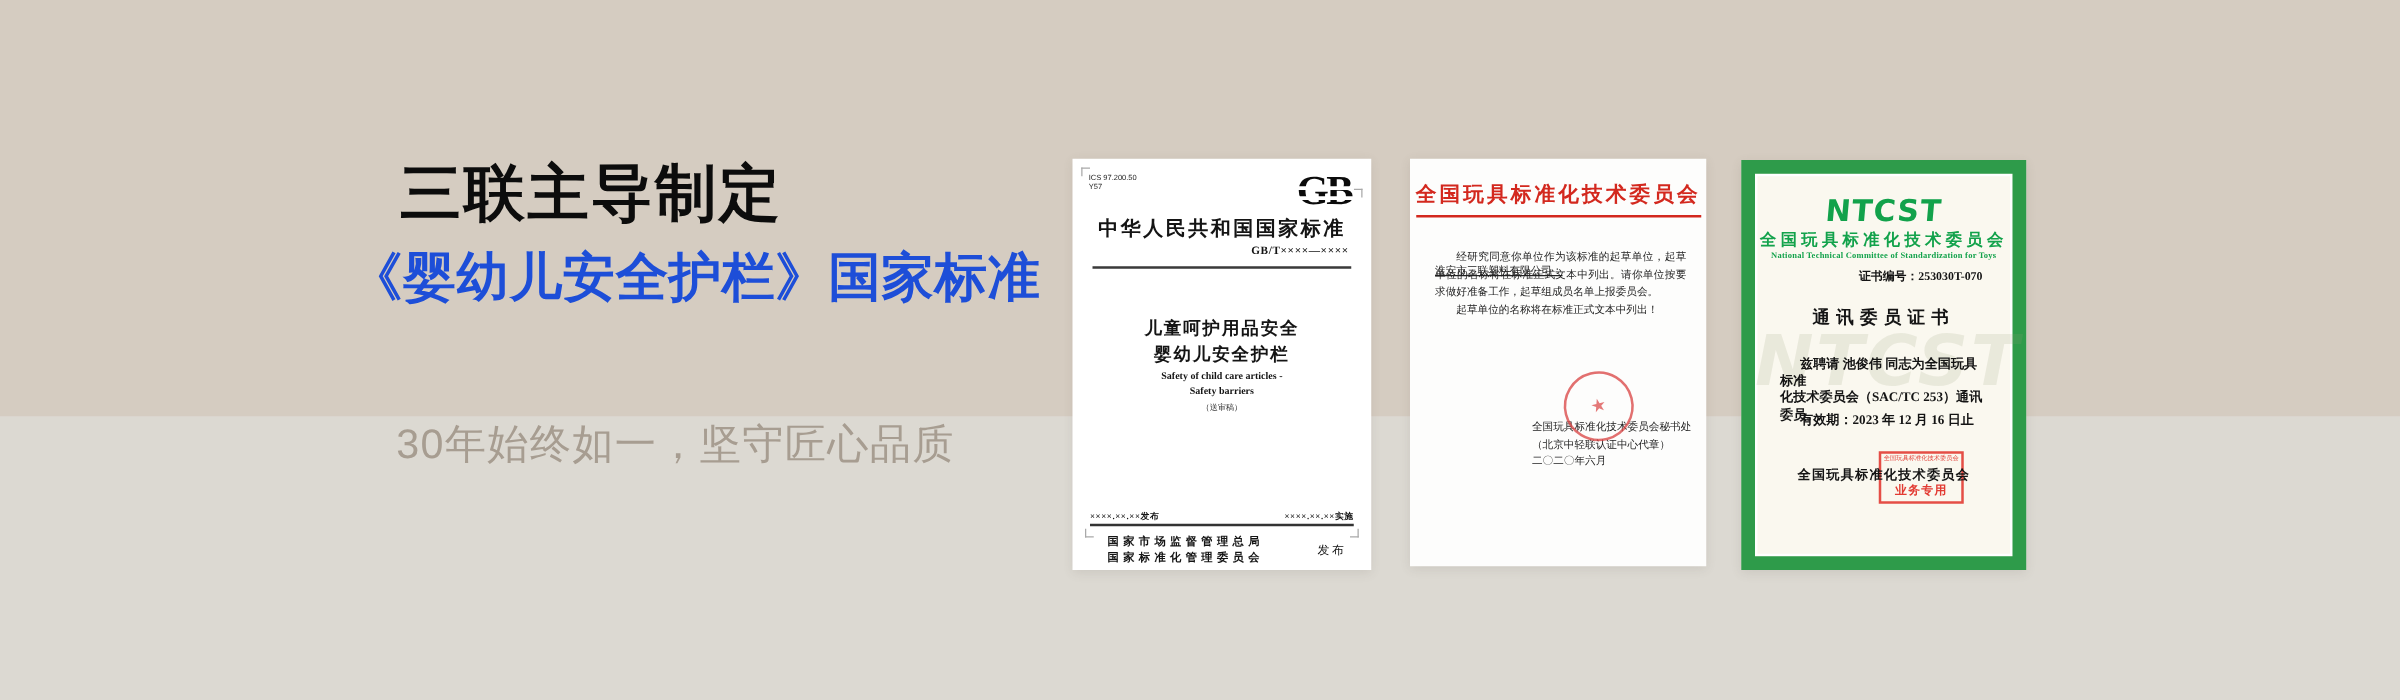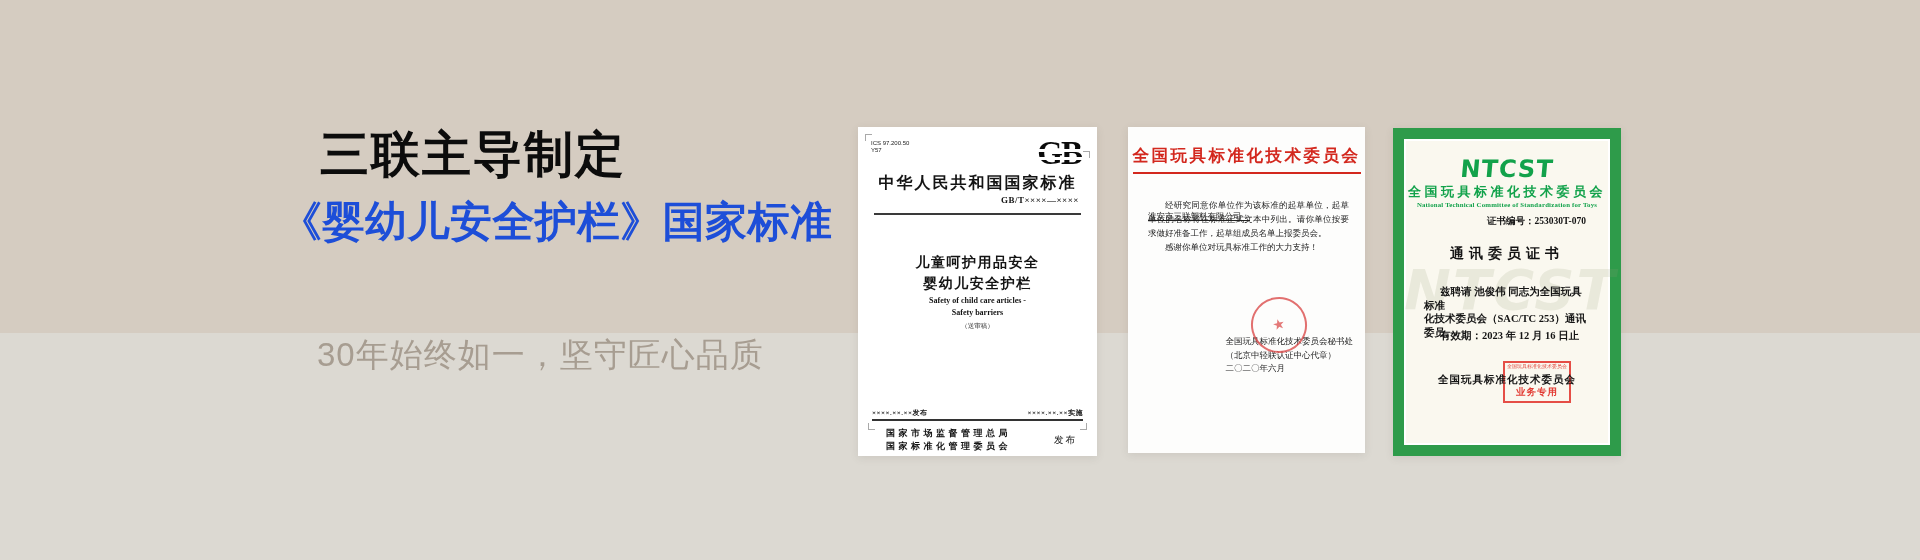--- a/index.html
+++ b/index.html
@@ -134,21 +134,21 @@
     <div class="gb-publish">发布</div>
   </div>
 
   <div class="doc" id="doc-letter">
     <div class="lt-header ctr">
       <span>全国玩具标准化技术委员会</span>
     </div>
     <div class="lt-recipient">淮安市三联塑料有限公司：</div>
     <div class="lt-body">
       <p>经研究同意你单位作为该标准的起草单位，起草单位的名称将在标准正式文本中列出。请你单位按要求做好准备工作，起草组成员名单上报委员会。</p>
-      <p>感谢你单位对玩具标准工作的大力支持！</p>
+      <p>起草单位的名称将在标准正式文本中列出！</p>
     </div>
     <div class="lt-sig">
       <span>全国玩具标准化技术委员会秘书处</span><br>
       <span>（北京中轻联认证中心代章）</span><br>
       <span>二〇二〇年六月</span>
     </div>
     <div class="lt-stamp">
       <span class="star">★</span>
     </div>
   </div>

